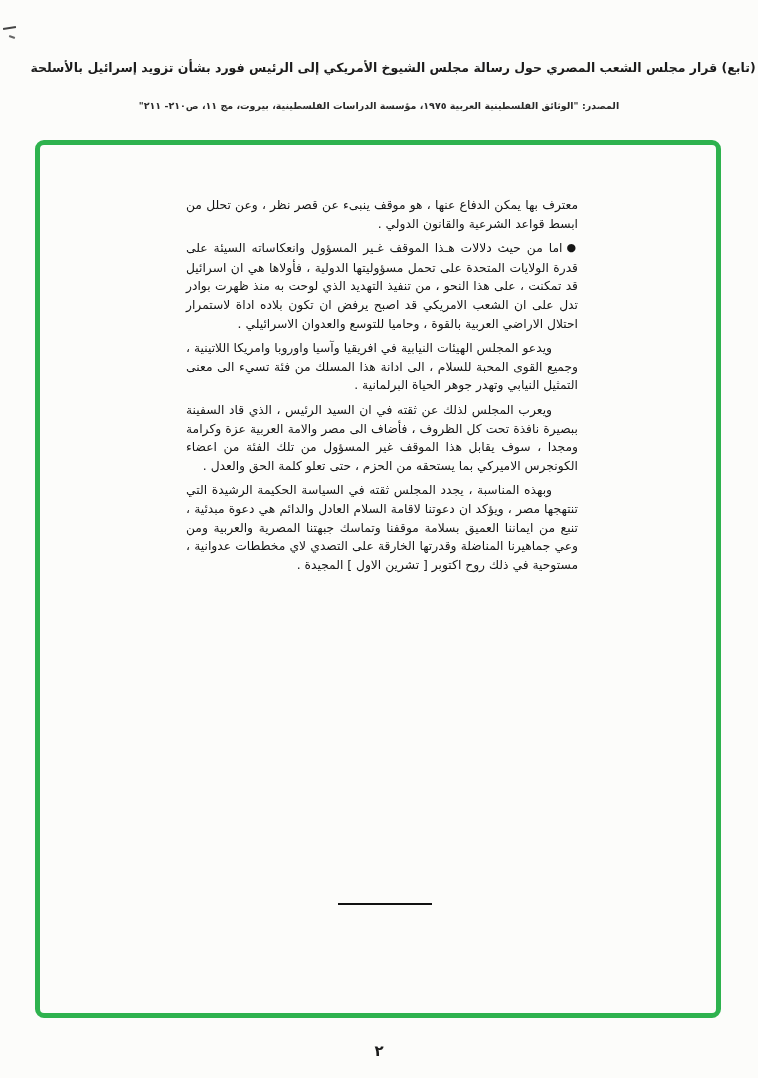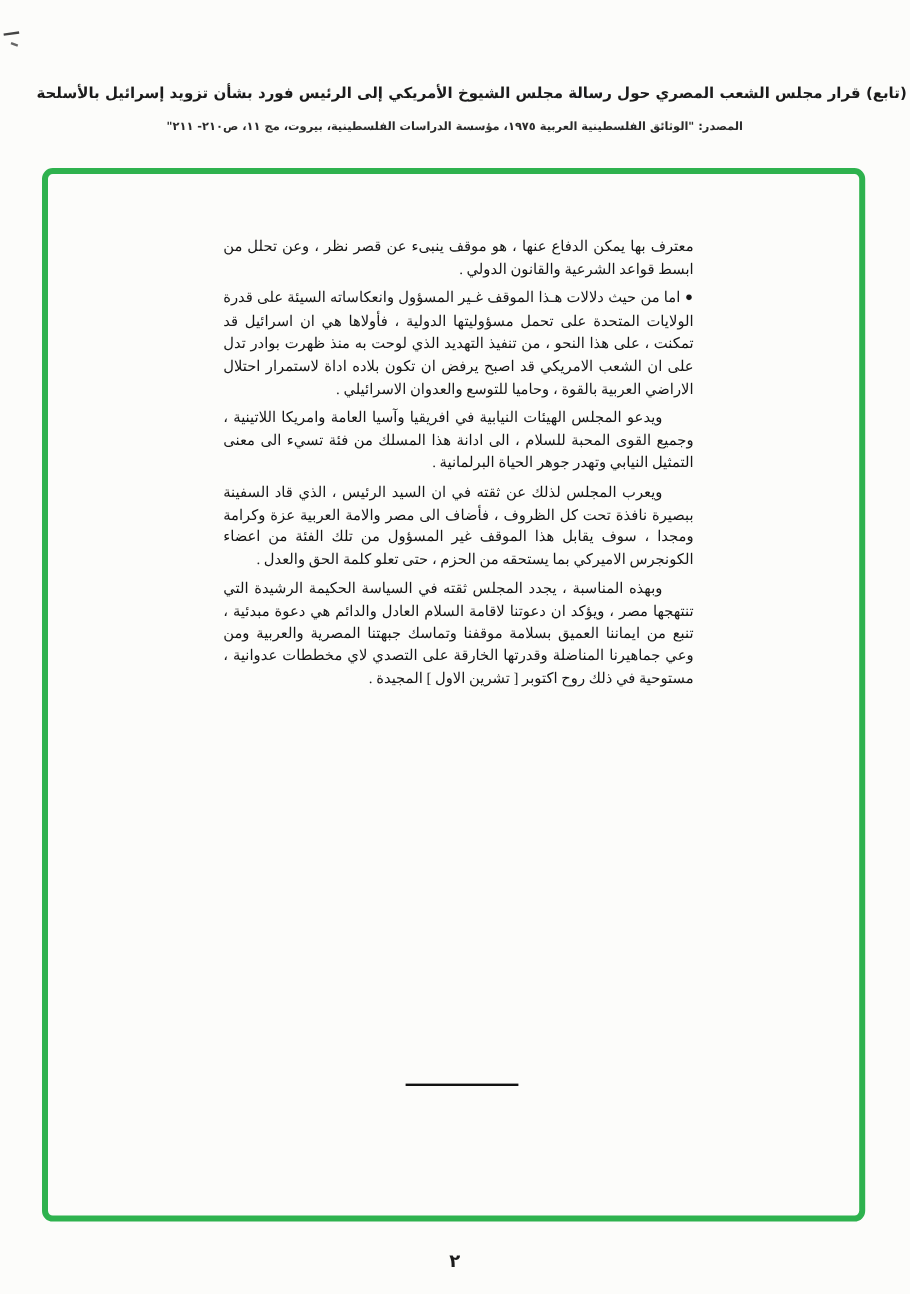--- a/index.html
+++ b/index.html
@@ -20,21 +20,21 @@
   }
   .scan-mark2 {
     position:absolute;
     left:9px; top:36px;
     width:6px; height:2px;
     background:#666;
     transform:rotate(20deg);
   }
   .header-title {
     position:absolute;
-    top:70px; left:0; right:0;
+    top:60px; left:0; right:0;
     text-align:center;
     direction:rtl;
     font-weight:bold;
     font-size:12.5px;
     white-space:nowrap;
     letter-spacing:0;
     padding-left:28px;
   }
   .source-line {
     position:absolute;
@@ -56,21 +56,20 @@
   .doc-body {
     position:absolute;
     top:196px;
     left:186px;
     width:392px;
     direction:rtl;
     text-align:justify;
     font-size:12.3px;
     line-height:18.6px;
     color:#161616;
-    font-family:Liberation Serif, serif;
   }
   .para { margin-bottom:6px; }
   .para.indent { text-indent:26px; }
   .bullet {
     font-size:11px;
     margin-left:4px;
     position:relative;
     top:-1px;
   }
   .section-divider {
@@ -99,21 +98,21 @@
 <div class="source-line">المصدر: "الوثائق الفلسطينية العربية ١٩٧٥، مؤسسة الدراسات الفلسطينية، بيروت، مج ١١، ص٢١٠- ٢١١"</div>
 
 <div class="doc-frame"></div>
 
 <div class="doc-body">
   <p class="para">معترف بها يمكن الدفاع عنها ، هو موقف ينبىء عن قصر نظر ، وعن تحلل من ابسط قواعد الشرعية والقانون الدولي .</p>
 
   <p class="para"><span class="bullet">●</span><span>اما من حيث دلالات هـذا الموقف غـير المسؤول وانعكاساته السيئة على قدرة الولايات المتحدة على تحمل مسؤوليتها الدولية ، فأولاها هي ان اسرائيل قد تمكنت ، على هذا النحو ، من تنفيذ التهديد الذي لوحت به منذ ظهرت بوادر تدل على ان الشعب الامريكي قد اصبح يرفض ان تكون بلاده اداة لاستمرار احتلال الاراضي العربية بالقوة ، وحاميا للتوسع والعدوان الاسرائيلي .</span></p>
 
 
-  <p class="para indent">ويدعو المجلس الهيئات النيابية في افريقيا وآسيا العامة وامريكا اللاتينية ، وجميع القوى المحبة للسلام ، الى ادانة هذا المسلك من فئة تسيء الى معنى التمثيل النيابي وتهدر جوهر الحياة البرلمانية .</p>
+  <p class="para indent">ويدعو المجلس الهيئات النيابية في افريقيا وآسيا واوروبا وامريكا اللاتينية ، وجميع القوى المحبة للسلام ، الى ادانة هذا المسلك من فئة تسيء الى معنى التمثيل النيابي وتهدر جوهر الحياة البرلمانية .</p>
 
   <p class="para indent">ويعرب المجلس لذلك عن ثقته في ان السيد الرئيس ، الذي قاد السفينة ببصيرة نافذة تحت كل الظروف ، فأضاف الى مصر والامة العربية عزة وكرامة ومجدا ، سوف يقابل هذا الموقف غير المسؤول من تلك الفئة من اعضاء الكونجرس الاميركي بما يستحقه من الحزم ، حتى تعلو كلمة الحق والعدل .</p>
 
   <p class="para indent">وبهذه المناسبة ، يجدد المجلس ثقته في السياسة الحكيمة الرشيدة التي تنتهجها مصر ، ويؤكد ان دعوتنا لاقامة السلام العادل والدائم هي دعوة مبدئية ، تنبع من ايماننا العميق بسلامة موقفنا وتماسك جبهتنا المصرية والعربية ومن وعي جماهيرنا المناضلة وقدرتها الخارقة على التصدي لاي مخططات عدوانية ، مستوحية في ذلك روح اكتوبر [ تشرين الاول ] المجيدة .</p>
 
 </div>
 
 <div class="section-divider"></div>
 
 <div class="page-number">٢</div>

